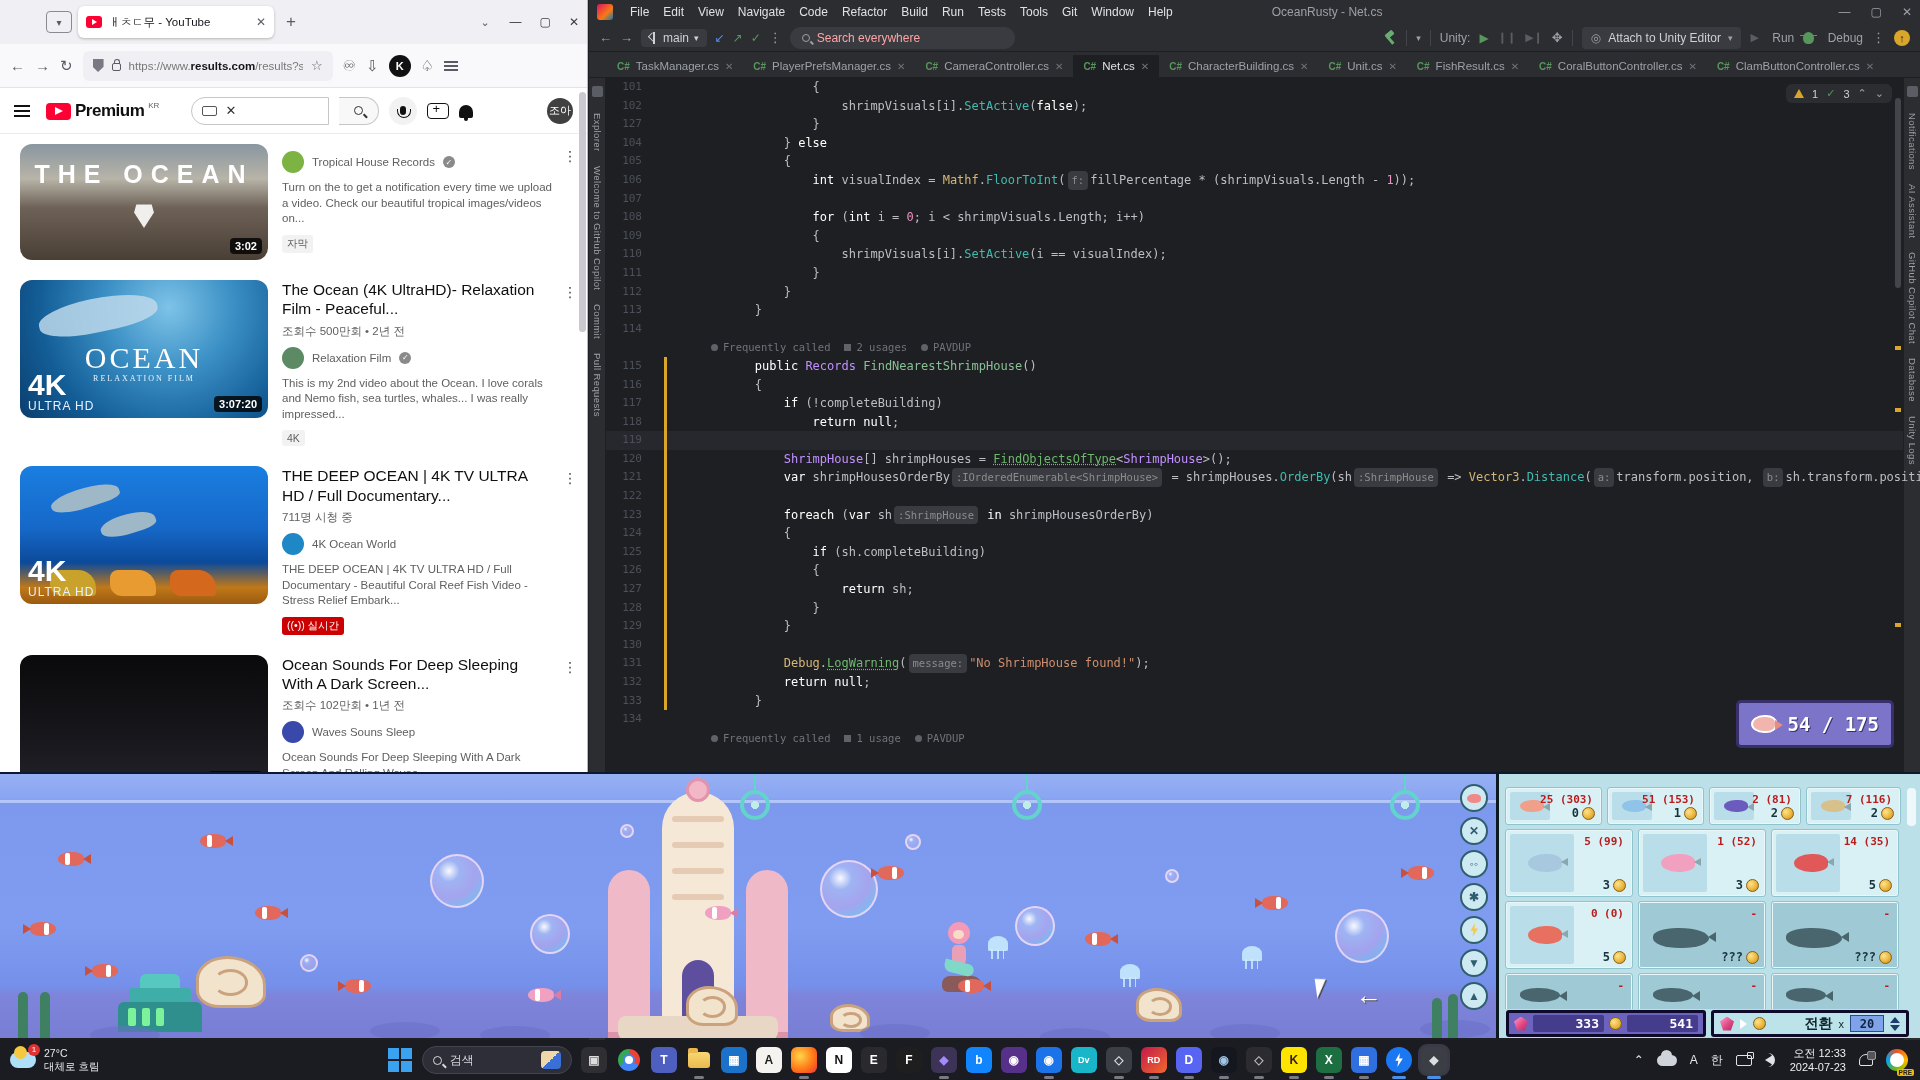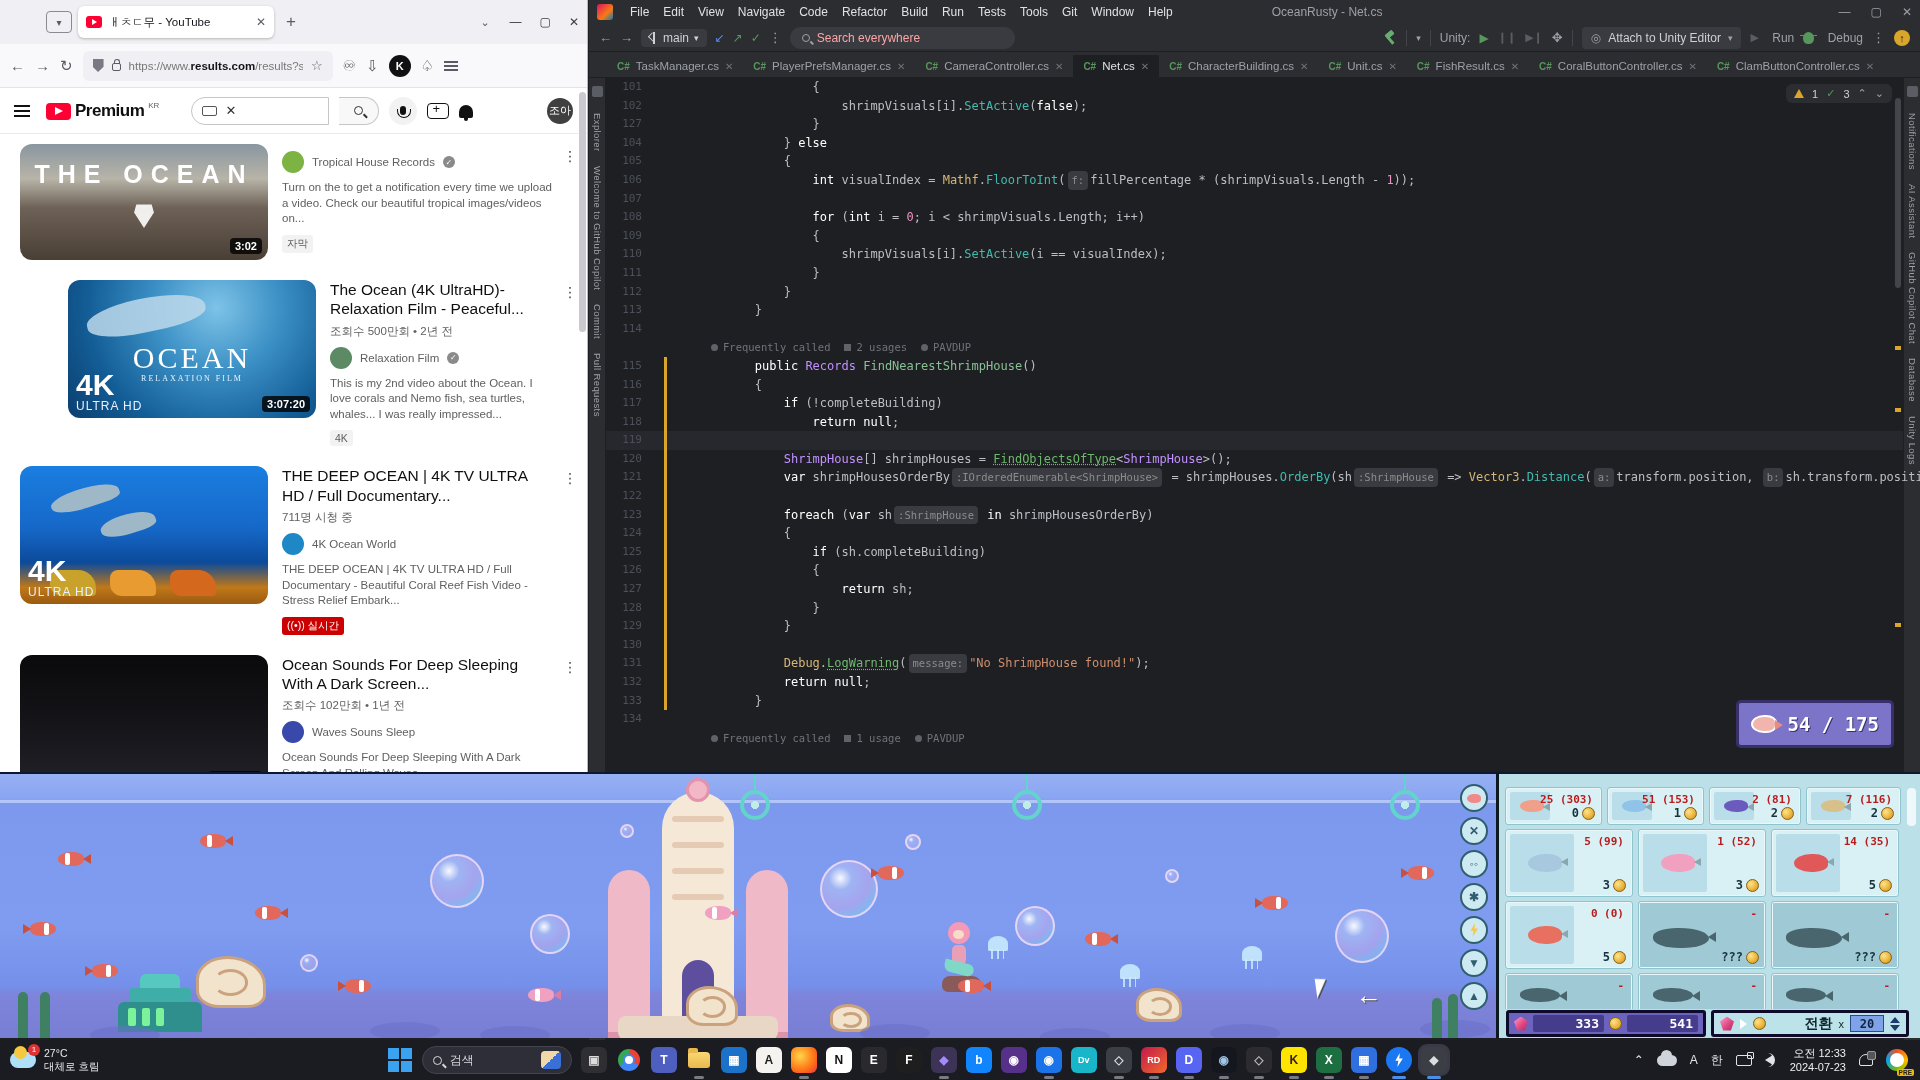--- a/index.html
+++ b/index.html
@@ -86,21 +86,21 @@
   .vbadge.live { background:#c00; color:#fff; }
   .kebab { position:absolute; right:2px; top:14px; color:#444; font-size:14px; letter-spacing:0; }
   .ffsb { position:absolute; right:1px; top:92px; width:7px; height:240px; background:#c9c9cf; border-radius:4px; }
 
   
   .th-beach { background:linear-gradient(180deg,#8a96a0 0%,#b8b4a8 30%,#6e6257 55%,#4a3f35 100%); }
   .th-beach .bigt { position:absolute; top:16px; left:0; right:0; text-align:center; letter-spacing:8px;
     font-size:25px; font-weight:700; color:#fff; }
   .th-pin { position:absolute; left:50%; top:58px; transform:translateX(-50%); width:22px; height:26px;
     background:#fff; clip-path:polygon(50% 100%,5% 40%,15% 10%,85% 10%,95% 40%); opacity:.9; }
-  .th-whale { background:radial-gradient(circle at 60% 20%,#7ec3e8 0%,#3a8fc4 35%,#135d96 70%,#0b3e6e 100%);margin-left:48px; }
+  .th-whale { background:radial-gradient(circle at 60% 20%,#7ec3e8 0%,#3a8fc4 35%,#135d96 70%,#0b3e6e 100%); }
   .th-whale .bigt { position:absolute; top:44%; left:0; right:0; text-align:center; font-family:"Liberation Serif",serif;
     font-size:30px; color:#fff; letter-spacing:3px; }
   .th-whale .subt { position:absolute; top:68%; left:0; right:0; text-align:center; font-family:"Liberation Serif",serif;
     font-size:8px; color:#e8f4ff; letter-spacing:2px; }
   .corner4k { position:absolute; left:8px; bottom:6px; line-height:1; }
   .corner4k .k4 { font-size:30px; font-weight:700; color:#fff; }
   .corner4k .uhd { font-size:12px; color:#e8f0ff; letter-spacing:1px; }
   .th-reef { background:linear-gradient(180deg,#1a7ee0 0%,#1668c8 45%,#0c4a9a 70%,#c07818 88%,#9a5a10 100%); }
   .th-dark { background:linear-gradient(180deg,#0a0a0c 0%,#17171c 60%,#232329 100%); }
   .whaleshape { position:absolute; left:18px; top:18px; width:120px; height:34px; background:#bcd8ea;

